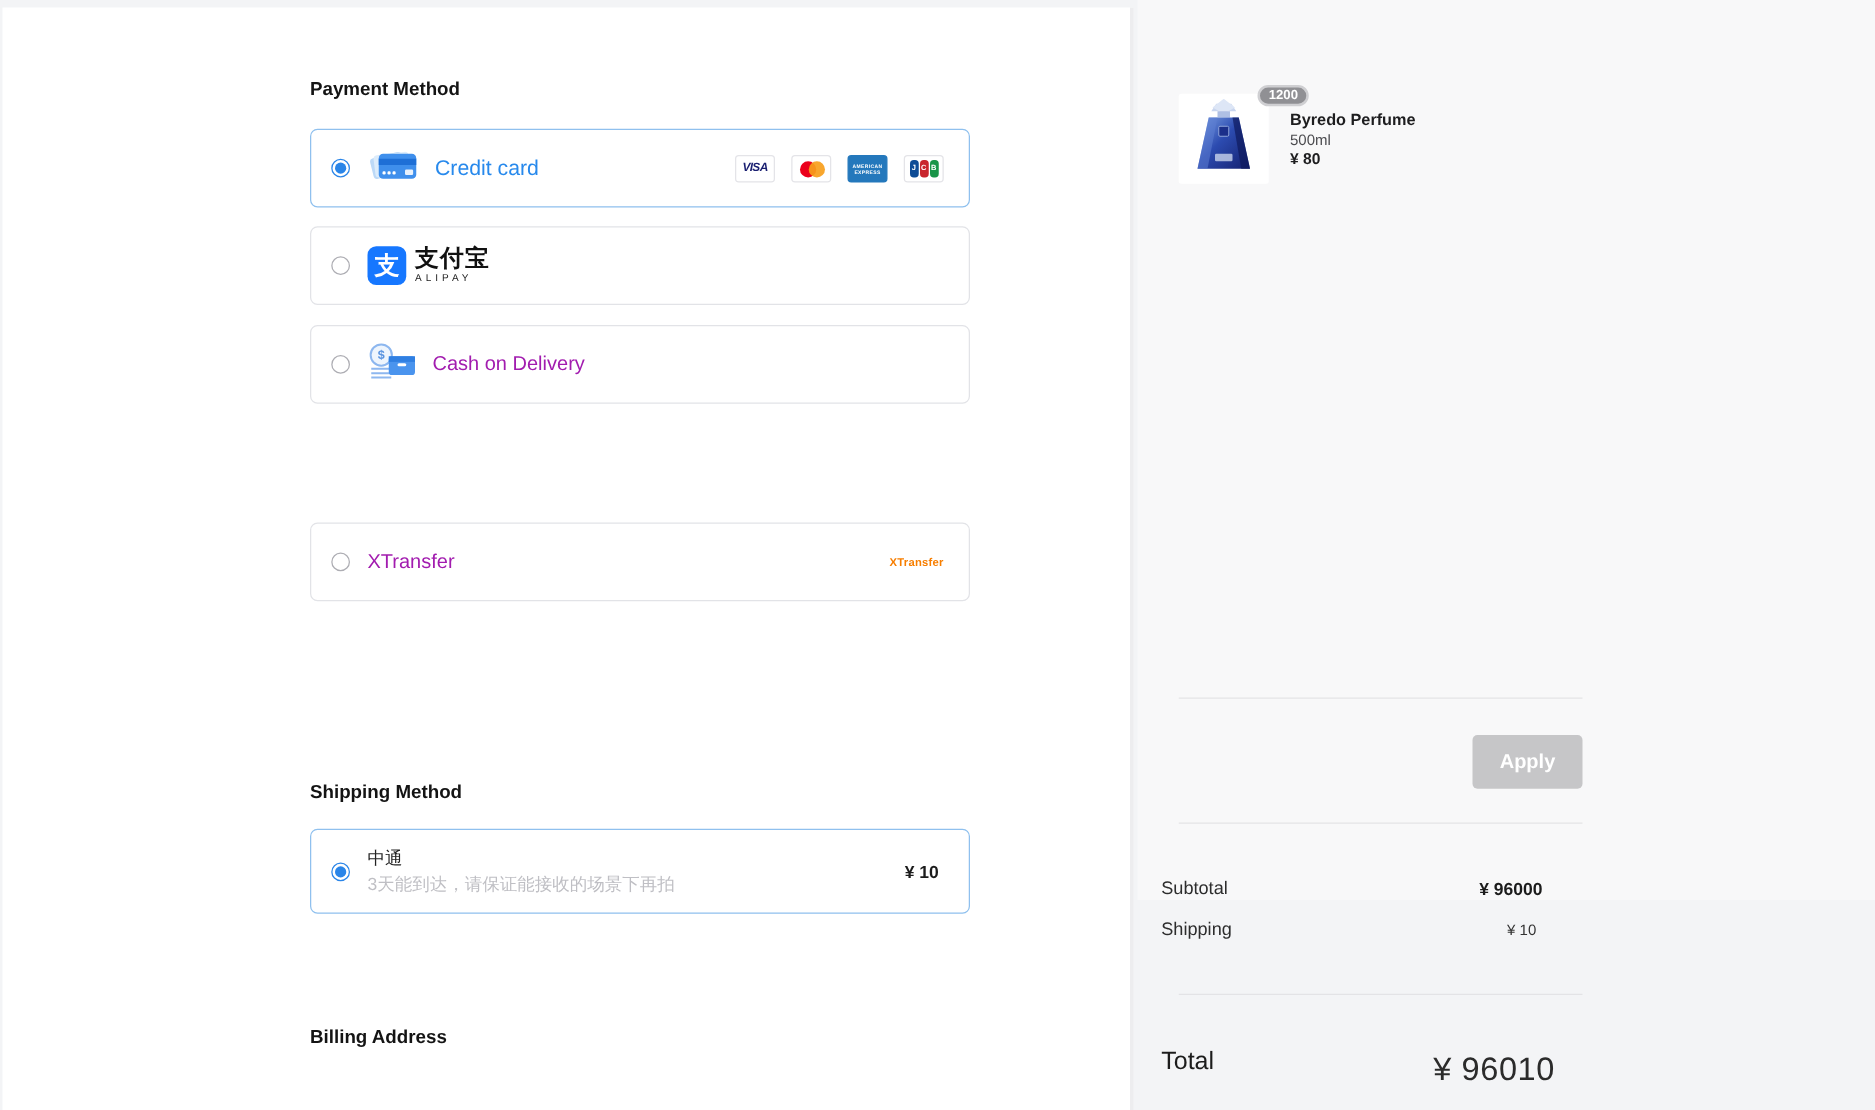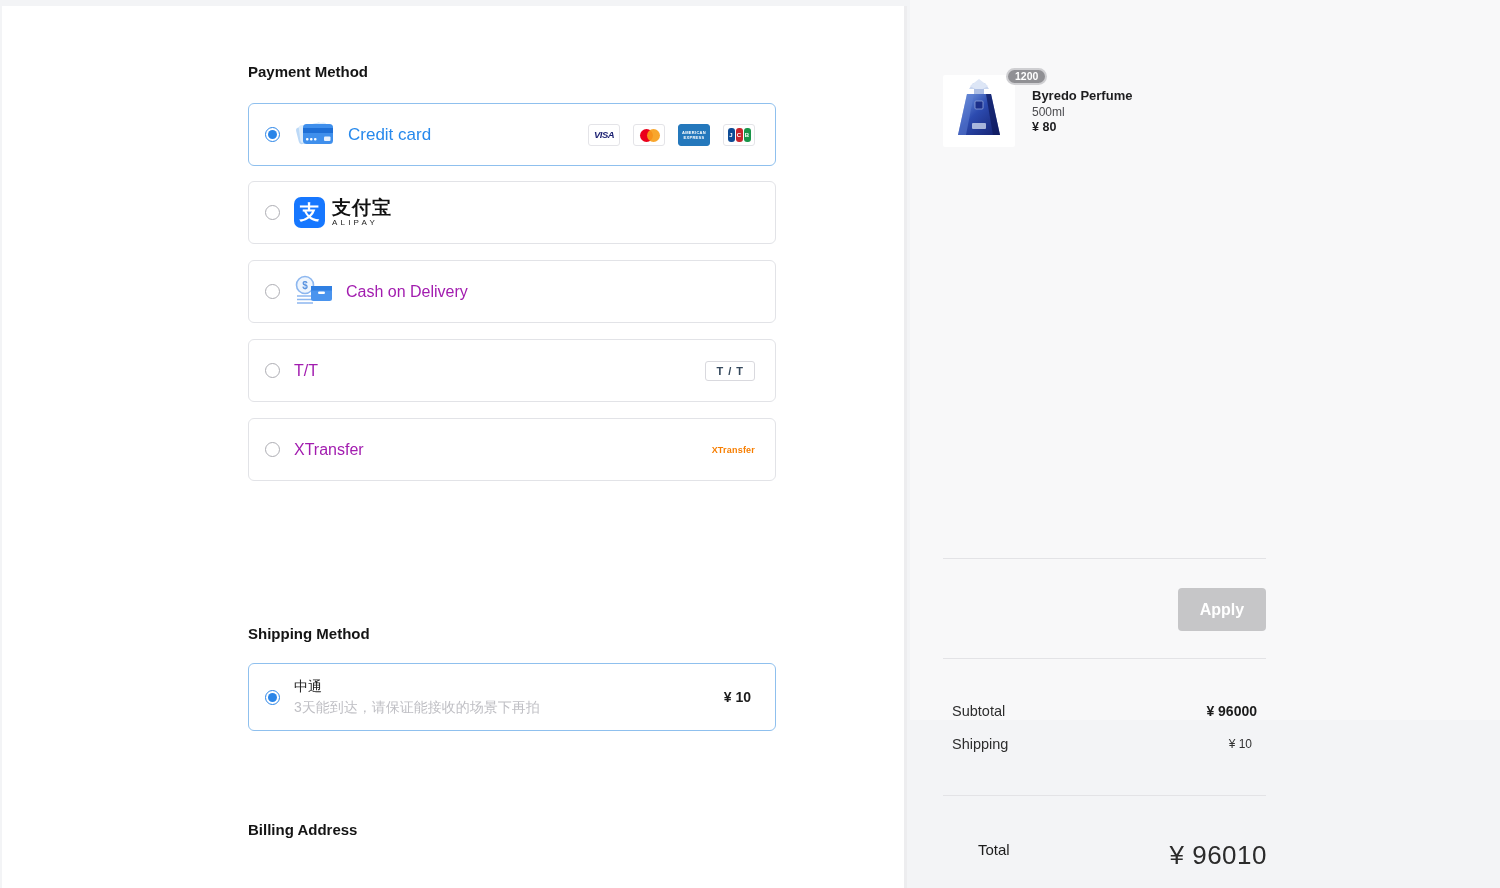--- a/index.html
+++ b/index.html
@@ -70,25 +70,25 @@
   .qty-badge{ position:absolute; left:96px; top:68px; background:#909094; border:2px solid #cfcfd2; color:#fff; font-size:10.5px; font-weight:700; border-radius:10px; padding:0 7px; line-height:13px; }
   .prod-name{ position:absolute; left:122px; top:88px; font-size:13px; font-weight:700; color:#1d1d1f; }
   .prod-size{ position:absolute; left:122px; top:105px; font-size:12px; color:#4b4b4f; }
   .prod-price{ position:absolute; left:122px; top:120px; font-size:12.5px; font-weight:700; color:#1d1d1f; }
 
   .rdiv{ position:absolute; left:33px; width:323px; height:0; border-top:1px solid #e3e3e6; }
   .coupon-input{ position:absolute; left:33px; top:588px; width:227px; height:43px; border:1px solid #dcdcdf; border-radius:4px; background:#fff; padding:0 14px; font-size:14px; color:#333; outline:none; font-family:inherit; }
   .coupon-input::placeholder{ color:#a8a8ad; }
   .apply-btn{ position:absolute; left:268px; top:588px; width:88px; height:43px; background:#c6c6c8; border:none; border-radius:4px; color:#fff; font-size:16px; font-weight:600; cursor:pointer; font-family:inherit; }
 
-  .sum-row{ position:absolute; left:42px; width:323px; display:flex; align-items:center;justify-content:flex-end; }
+  .sum-row{ position:absolute; left:19px; width:323px; display:flex; align-items:center;justify-content:flex-end; }
   .sum-label{ font-size:14.5px; color:#2d2d2d; }
   .sum-val{ margin-left:auto; font-size:14px; font-weight:700; color:#1c1c1c; }
   .sum-val.small{ font-size:12px; font-weight:400; color:#333; }
-  .total-label{ font-size:15px; color:#1c1c1c;margin-left:26px; }
+  .total-label{ font-size:20px; color:#1c1c1c; }
   .total-val{ margin-left:auto; font-size:26px; font-weight:500; color:#2b2b2b; letter-spacing:.5px;margin-top:12px; }
 </style>
 </head>
 <body>
 
 <div class="left-panel">
 
   <div class="section-title" style="top:57px;">Payment Method</div>
 
   <div class="opt-box selected" style="top:97px; left:246px;">
@@ -157,29 +157,20 @@
           <path d="M3 22 h16 M3 25.5 h16 M3 29 h16" stroke="#8db7ef" stroke-width="1.6" fill="none"></path>
           <rect x="17" y="12" width="21" height="15" rx="2.5" fill="#4a94ee"></rect>
           <rect x="17" y="12" width="21" height="4.5" fill="#2f7fe2"></rect>
           <rect x="24" y="17.5" width="7" height="2.5" rx="1.2" fill="#fff"></rect>
         </svg>
       </span>
       <span class="opt-label">Cash on Delivery</span>
     </div>
   </div>
 
-  <div class="opt-box" style="top:333px; left:246px;">
-    <span class="radio"></span>
-    <div class="opt-main">
-      <span class="opt-label">T/T</span>
-      <div class="opt-right">
-        <span class="tt-chip">T / T</span>
-      </div>
-    </div>
-  </div>
 
   <div class="opt-box" style="top:412px; left:246px;">
     <span class="radio"></span>
     <div class="opt-main">
       <span class="opt-label">XTransfer</span>
       <div class="opt-right">
         <span class="xt-logo">XTransfer</span>
       </div>
     </div>
   </div>

